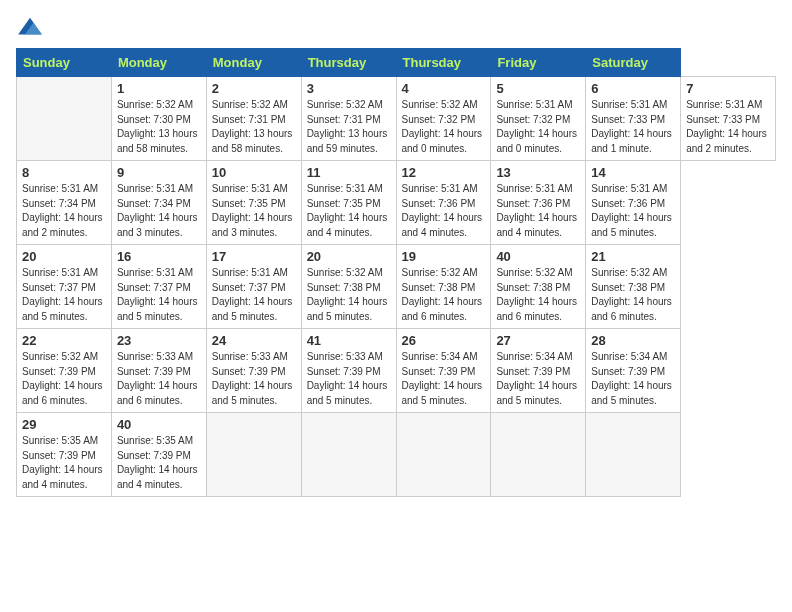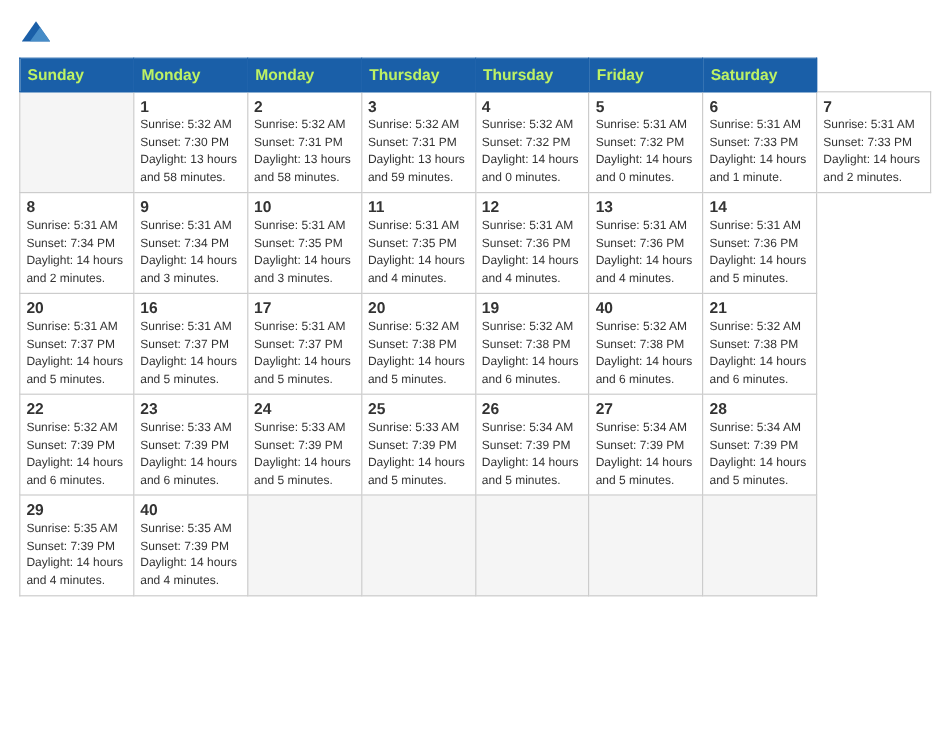--- a/index.html
+++ b/index.html
@@ -278,21 +278,21 @@
 and 6 minutes.</div>
         </td>
         <td>
           <span class="day-number">24</span>
           <div class="day-info" style="white-space: pre-line;">Sunrise: 5:33 AM
 Sunset: 7:39 PM
 Daylight: 14 hours
 and 5 minutes.</div>
         </td>
         <td>
-          <span class="day-number">25</span>
+          <span class="day-number">41</span>
           <div class="day-info" style="white-space: pre-line;">Sunrise: 5:33 AM
 Sunset: 7:39 PM
 Daylight: 14 hours
 and 5 minutes.</div>
         </td>
         <td>
           <span class="day-number">26</span>
           <div class="day-info" style="white-space: pre-line;">Sunrise: 5:34 AM
 Sunset: 7:39 PM
 Daylight: 14 hours

